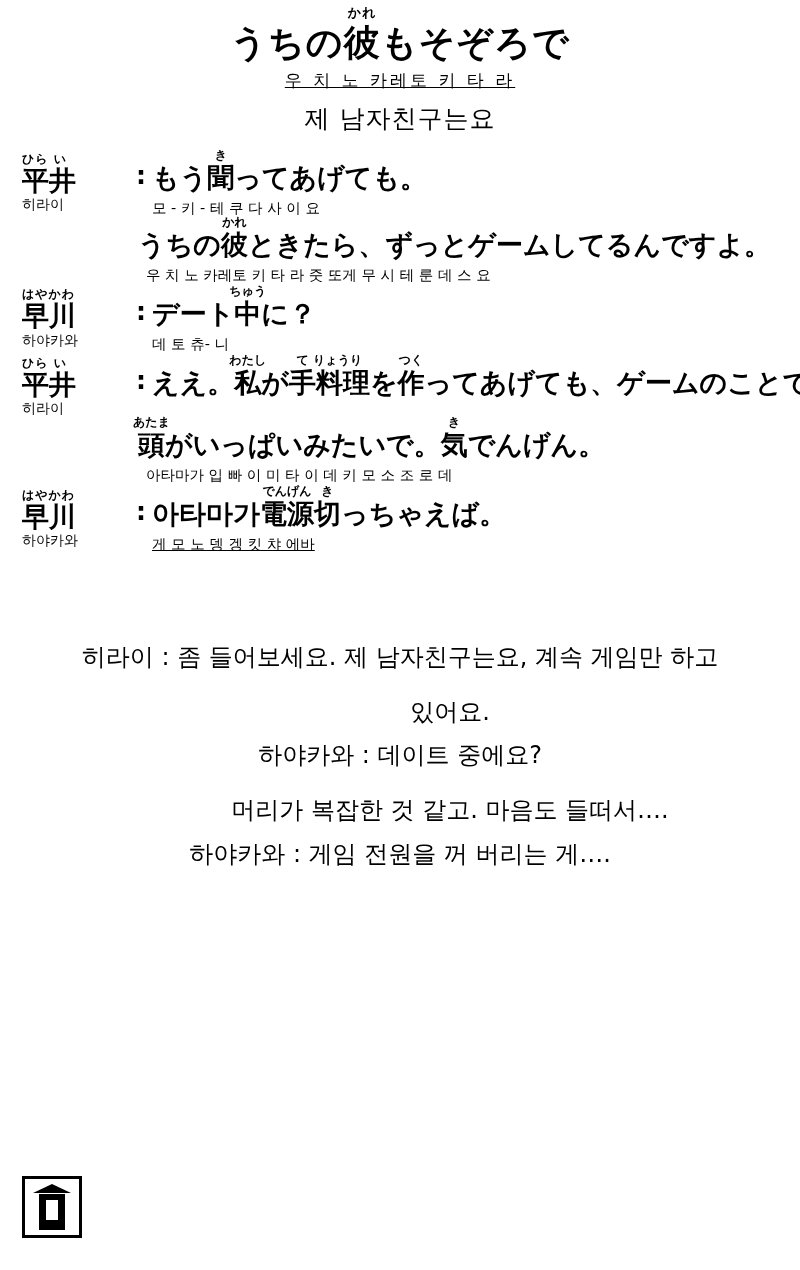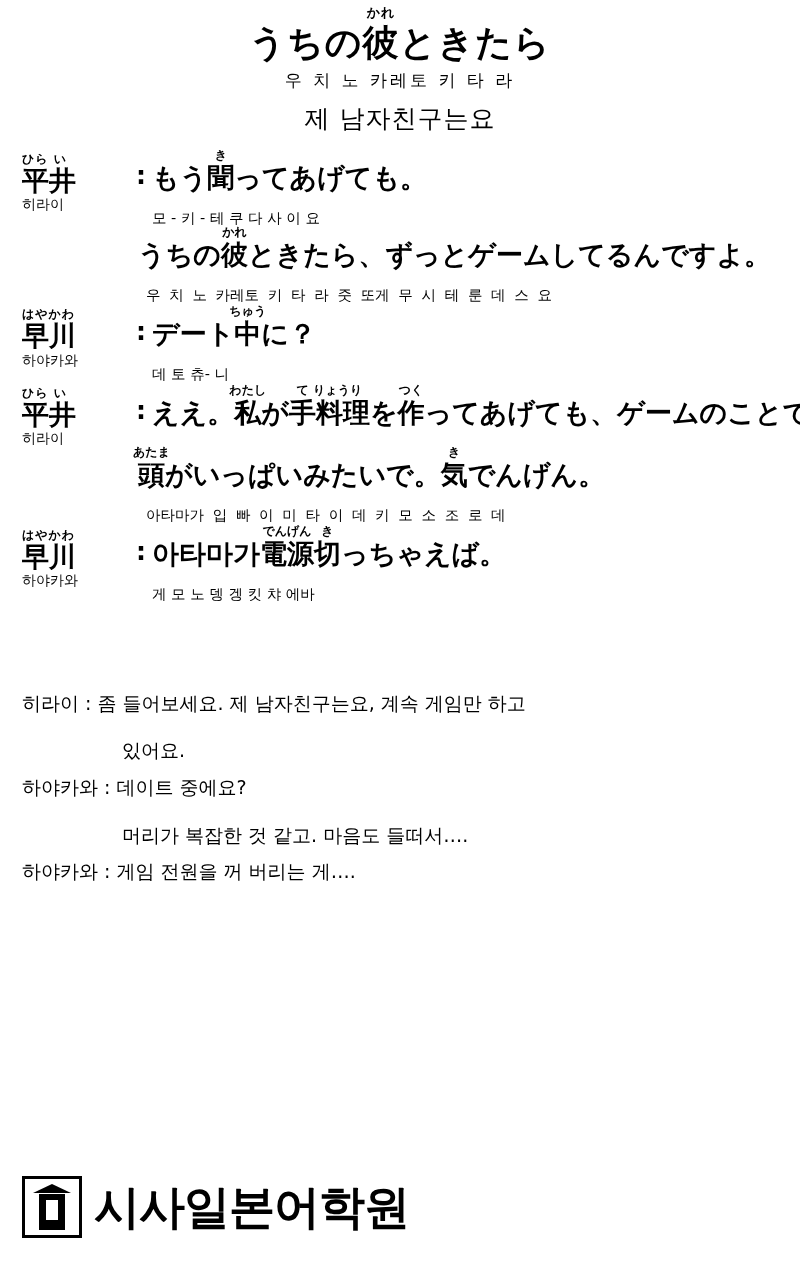--- a/index.html
+++ b/index.html
@@ -49,20 +49,21 @@
     transform: translateX(-50%);
     font-size: 13px;
     font-weight: bold;
     white-space: nowrap;
   }
   .title-kr-read {
     font-size: 17px;
     letter-spacing: 3px;
     margin-top: 6px;
     font-weight: normal;
+    text-decoration: underline;
   }
   .title-kr-mean {
     font-size: 25px;
     font-weight: normal;
     margin-top: 10px;
     letter-spacing: 1px;
   }
 
   
   .dialog {
@@ -128,35 +129,36 @@
     top: -13px;
     left: 50%;
     transform: translateX(-50%);
     font-size: 12px;
     font-weight: bold;
     white-space: nowrap;
   }
   .kr-read {
     font-size: 14.5px;
     white-space: nowrap;
-    margin-top: 14px;
+    margin-top: 4px;
   }
   .indent-120 { padding-left: 120px; }
-  .indent-128 { padding-left: 128px; font-family: Liberation Mono, monospace; }
+  .indent-128 { padding-left: 128px; }
   .line-cont { margin-top: 10px; }
 
   
   .translation {
     margin-top: 86px;
     padding: 0 22px;
   }
   .tr-line {
-    font-size: 19px;
+    font-size: 24px;
     line-height: 1.45;
     margin-bottom: 9px;
+    text-align: center;
   }
   .tr-indent {
     padding-left: 100px;
     margin-top: 20px;
   }
 
   
   .logo-block {
     position: absolute;
     left: 22px;
@@ -208,21 +210,21 @@
     line-height: 1;
   }
 </style>
 </head>
 <body>
 
 <div class="page">
 
   <div class="title-block">
     <div class="title-jp">
-      <span>うちの</span><span class="ruby-wrap"><span class="ruby-top">かれ</span><span>彼</span></span><span>ときたら</span>
+      <span>うちの</span><span class="ruby-wrap"><span class="ruby-top">かれ</span><span>彼</span></span><span>もそぞろで</span>
     </div>
     <div class="title-kr-read">우 치 노 카레토 키 타 라</div>
     <div class="title-kr-mean">제  남자친구는요</div>
   </div>
 
   <div class="dialog">
 
     <div class="line">
       <div class="row-main">
         <div class="speaker">
@@ -305,21 +307,21 @@
         </div>
         <div class="colon">:</div>
         <div class="jp-text">
           <span>아타마가</span><span class="ruby-wrap"><span class="ruby-top">でんげん</span><span>電源</span></span><span class="ruby-wrap"><span class="ruby-top">き</span><span>切</span></span><span>っちゃえば。</span>
         </div>
       </div>
       <div class="row-main" style="align-items:flex-start;">
         <div class="speaker">
             <div class="speaker-kr">하야카와</div>
           </div>
-        <div class="kr-read" style="padding-left:16px;">게     모 노 뎅 겡 킷     챠  에바</div>
+        <div class="kr-read" style="padding-left:16px;text-decoration:underline;">게     모 노 뎅 겡 킷     챠  에바</div>
       </div>
     </div>
 
   </div>
 
   <div class="translation">
 
     <div>
       <div class="tr-line"><span>히라이</span> <span>:</span> <span>좀 들어보세요. 제 남자친구는요, 계속 게임만 하고</span></div>
       <div class="tr-line tr-indent">있어요.</div>
@@ -337,16 +339,15 @@
       <div class="tr-line"><span>하야카와</span> <span>:</span> <span>게임 전원을 꺼 버리는 게….</span></div>
     </div>
 
   </div>
 
   <div class="logo-block">
     <div class="logo-mark">
       <div class="cap"></div>
       <div class="body"></div>
     </div>
-    <div class="logo-text">시사일본어학원</div>
   </div>
 
 </div>
 
 </body></html>

